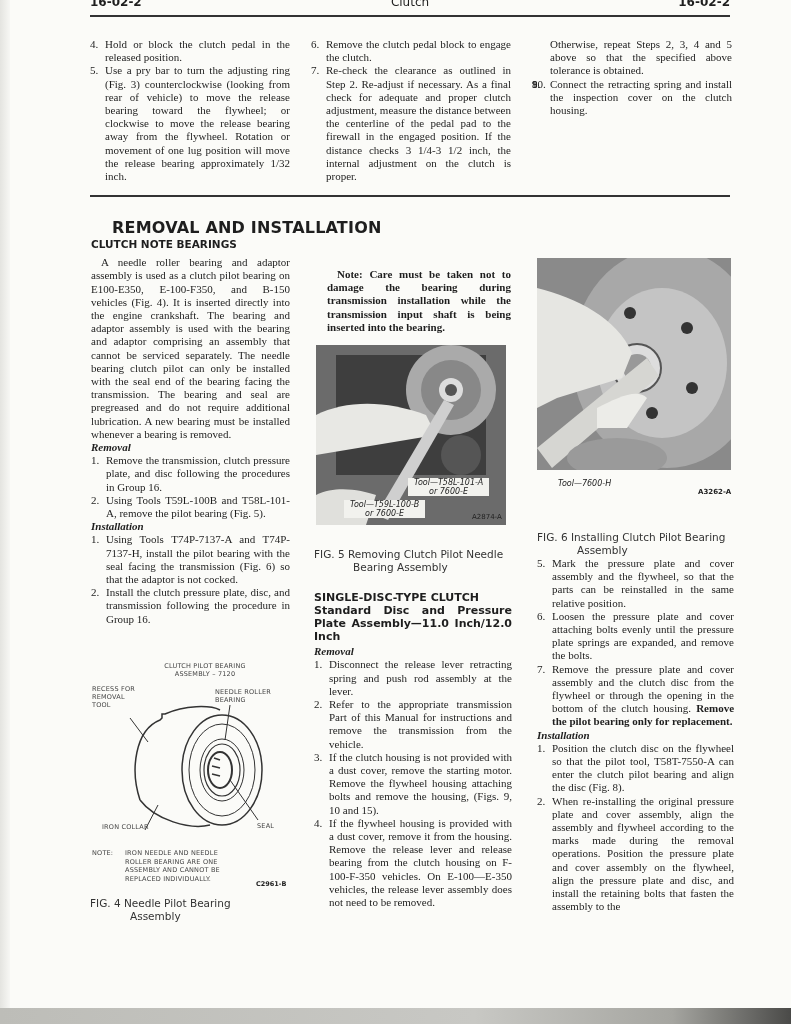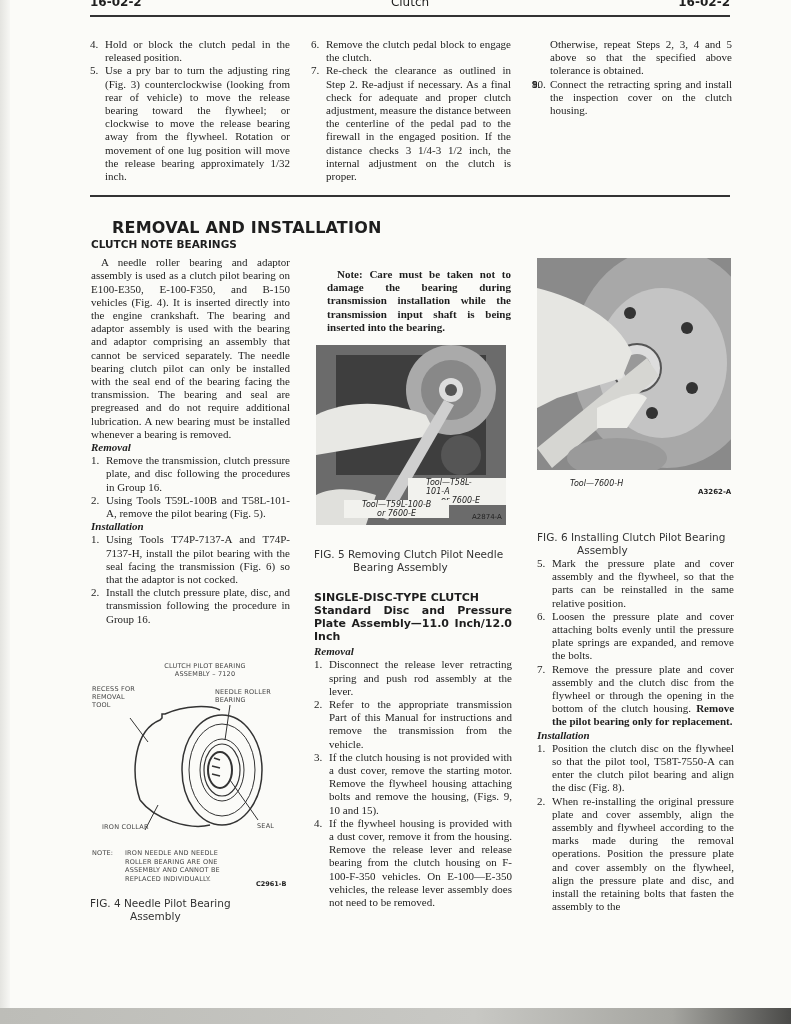--- a/index.html
+++ b/index.html
@@ -54,21 +54,21 @@
     font-family: "DejaVu Sans", sans-serif; font-size: 10.5px; line-height: 13px; color: #333;
   }
   .caption .cap2 { display: block; padding-left: 34px; }
   .note-bold { font-weight: bold; }
   .photo { position: absolute; background: #777; overflow: hidden; }
   .diag-label {
     font-family: "DejaVu Sans", sans-serif; font-size: 6.5px; color: #444; letter-spacing: 0.2px;
   }
   .callout {
     position: absolute; font-family: "DejaVu Sans", sans-serif; font-style: italic;
-    font-size: 8px; color: #222; background: #f2f2ee; padding: 0 18px; line-height: 9px;
+    font-size: 8px; color: #222; background: #f2f2ee; padding: 0 6px; line-height: 9px;
   }
   .figid { position: absolute; font-family: "DejaVu Sans", sans-serif; font-size: 7px; color: #222; }
 </style>
 </head>
 <body>
 
 <div class="page-edge-left"></div>
 
 <div class="header">
   <span class="hl">16-02-2</span>

